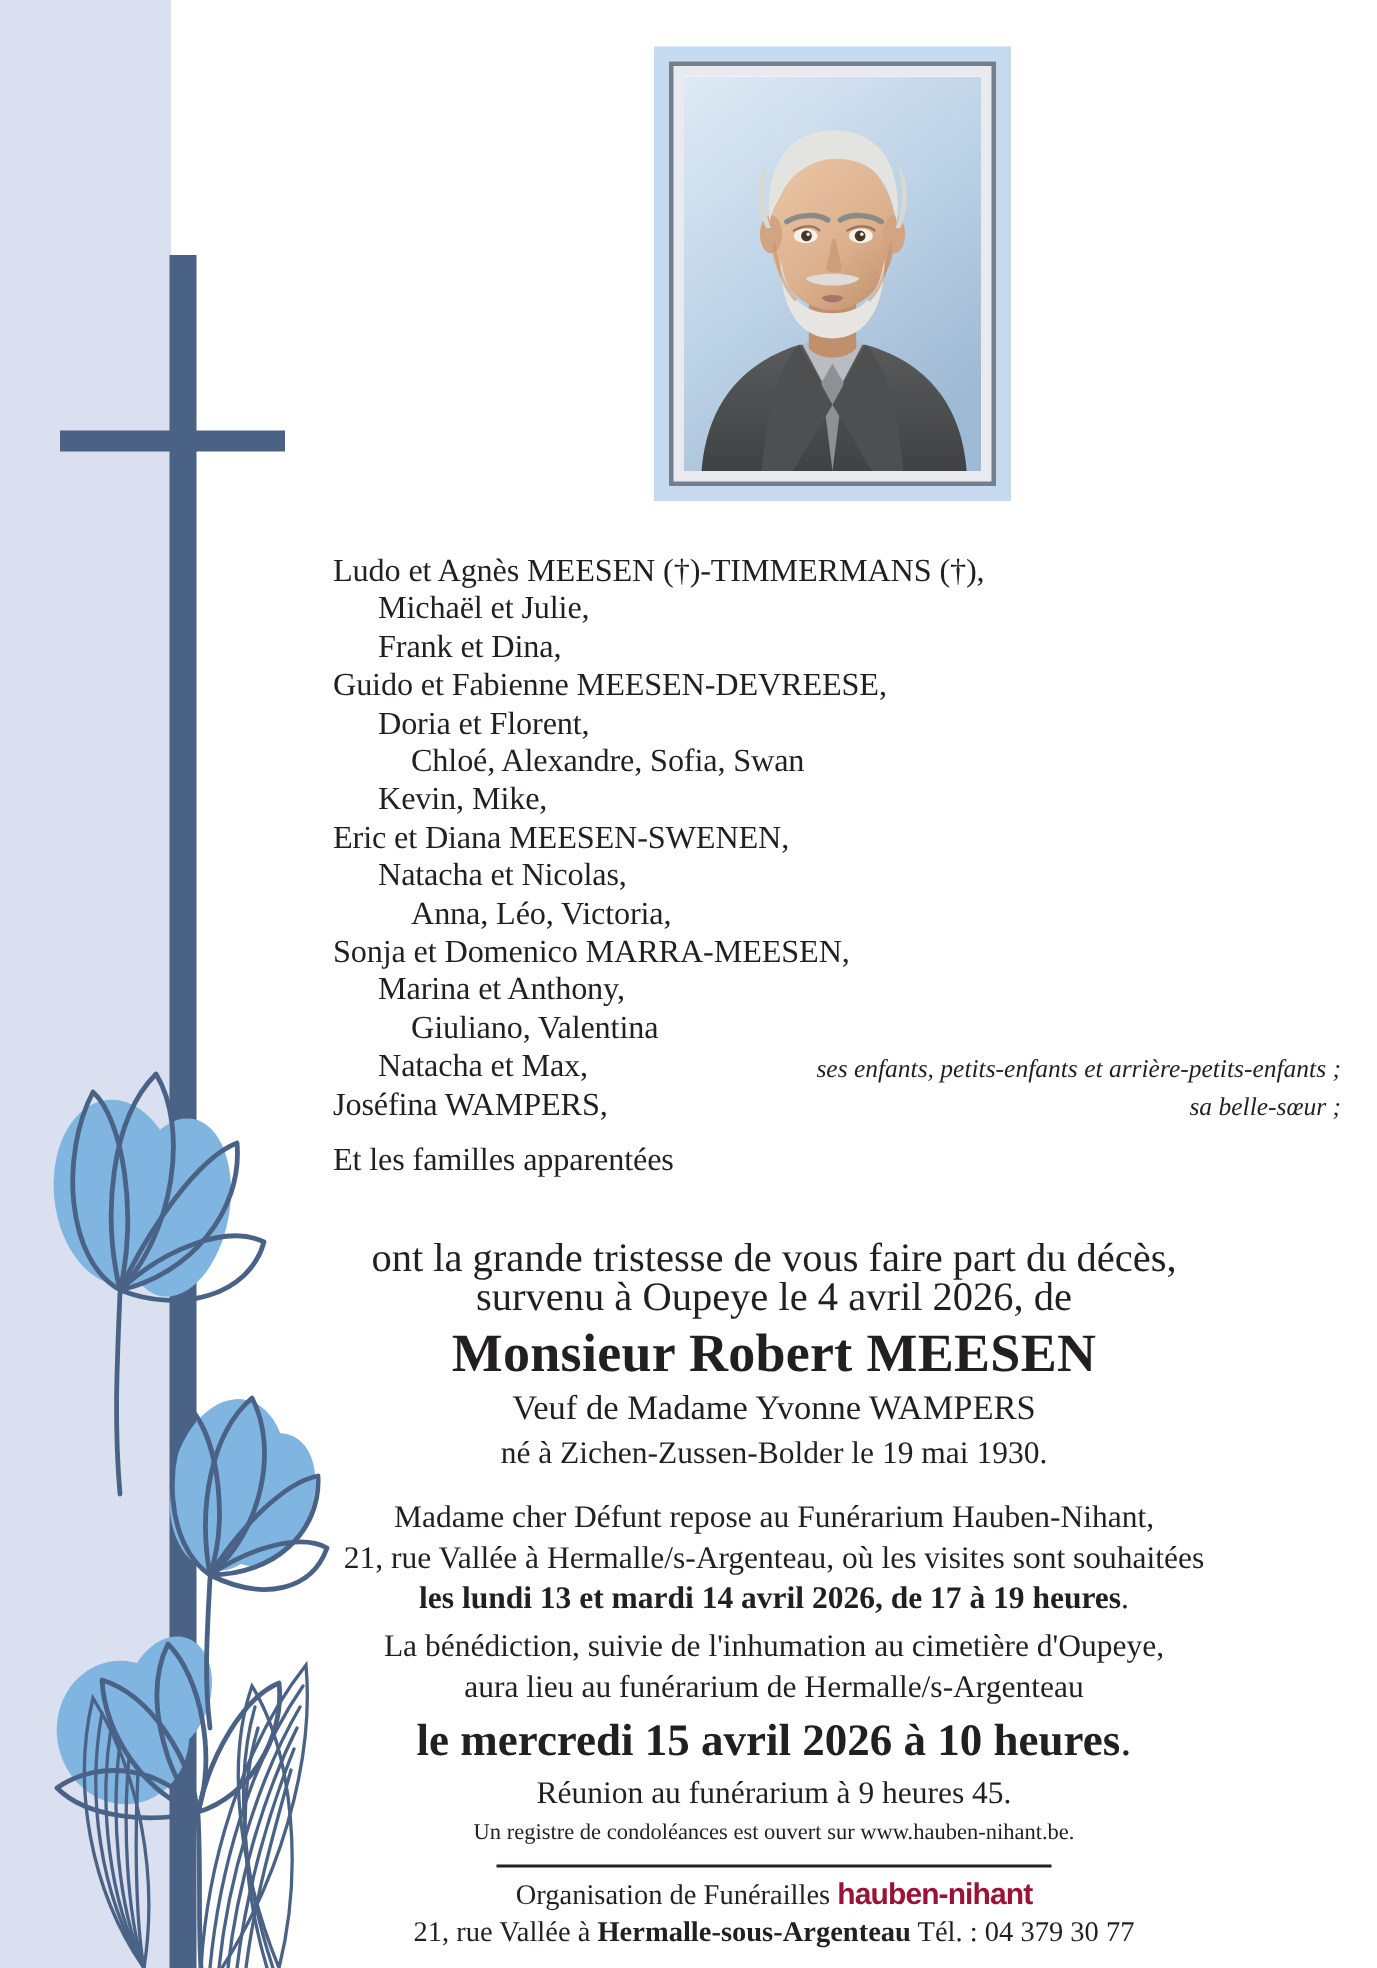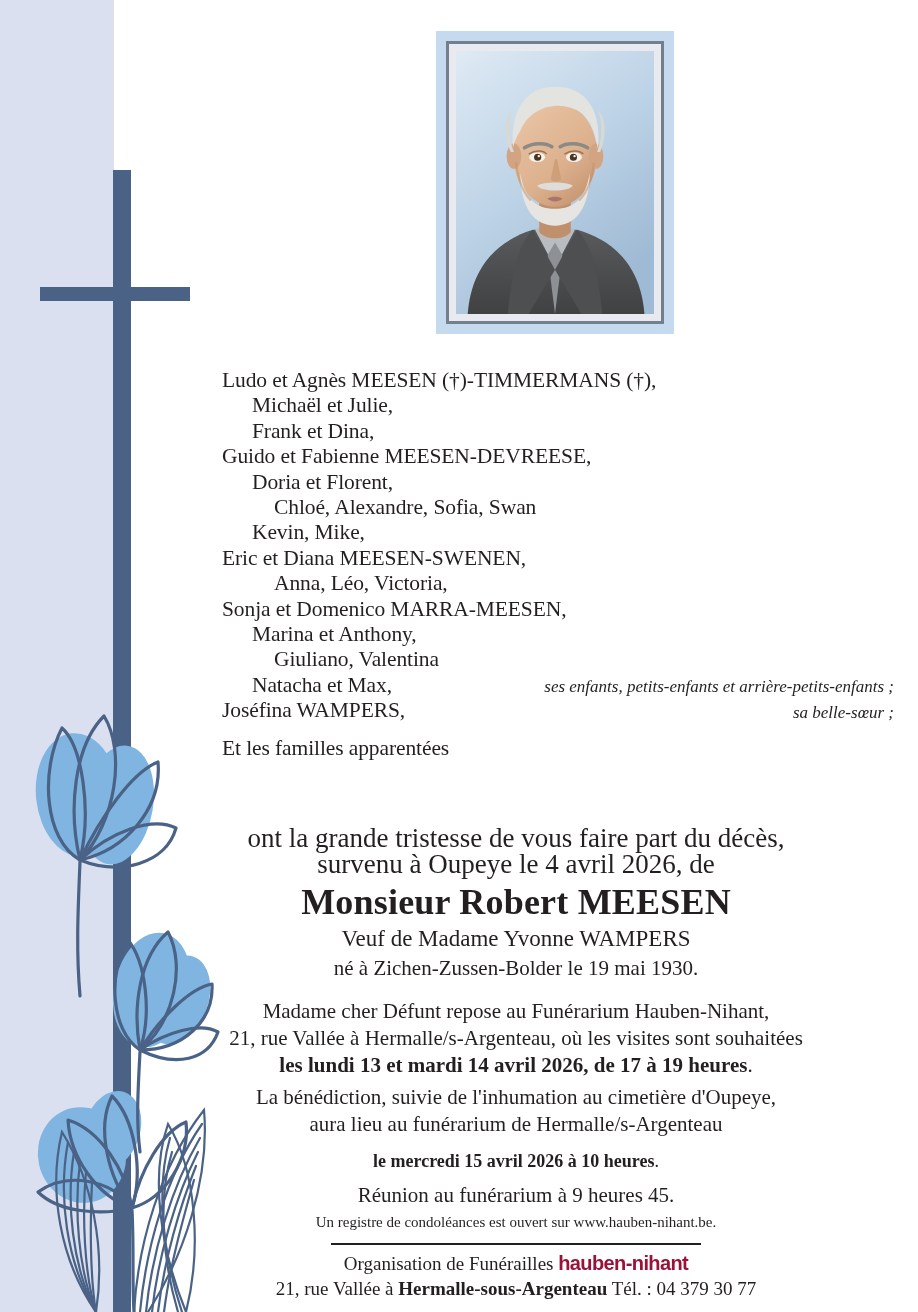--- a/index.html
+++ b/index.html
@@ -132,21 +132,21 @@
   .p-born {
     font-size: 21px;
     line-height: 28px;
   }
   .p-body {
     font-size: 21px;
     line-height: 27px;
   }
   .p-body b { font-weight: bold; }
   .p-bold-line {
-    font-size: 18px;
+    font-size: 30px;
     font-weight: bold;
     line-height: 30px;
   }
   .p-small {
     font-size: 15px;
     line-height: 20px;
   }
 
   
   #footer {
@@ -312,20 +312,21 @@
   <div class="family-block">
     <div id="fam-lines">
         <div class="fam-line">Ludo et Agnès MEESEN (†)-TIMMERMANS (†),</div>
         <div class="fam-line i1">Michaël et Julie,</div>
         <div class="fam-line i1">Frank et Dina,</div>
         <div class="fam-line">Guido et Fabienne MEESEN-DEVREESE,</div>
         <div class="fam-line i1">Doria et Florent,</div>
         <div class="fam-line i2">Chloé, Alexandre, Sofia, Swan</div>
         <div class="fam-line i1">Kevin, Mike,</div>
         <div class="fam-line">Eric et Diana MEESEN-SWENEN,</div>
+        <div class="fam-line i1">Natacha et Nicolas,</div>
         <div class="fam-line i2">Anna, Léo, Victoria,</div>
         <div class="fam-line">Sonja et Domenico MARRA-MEESEN,</div>
         <div class="fam-line i1">Marina et Anthony,</div>
         <div class="fam-line i2">Giuliano, Valentina</div>
         <div class="rel-row">
           <div class="fam-line i1">Natacha et Max,</div>
           <span class="rel-note">ses enfants, petits-enfants et arrière-petits-enfants ;</span>
         </div>
         <div class="rel-row">
           <div class="fam-line">Joséfina WAMPERS,</div>

